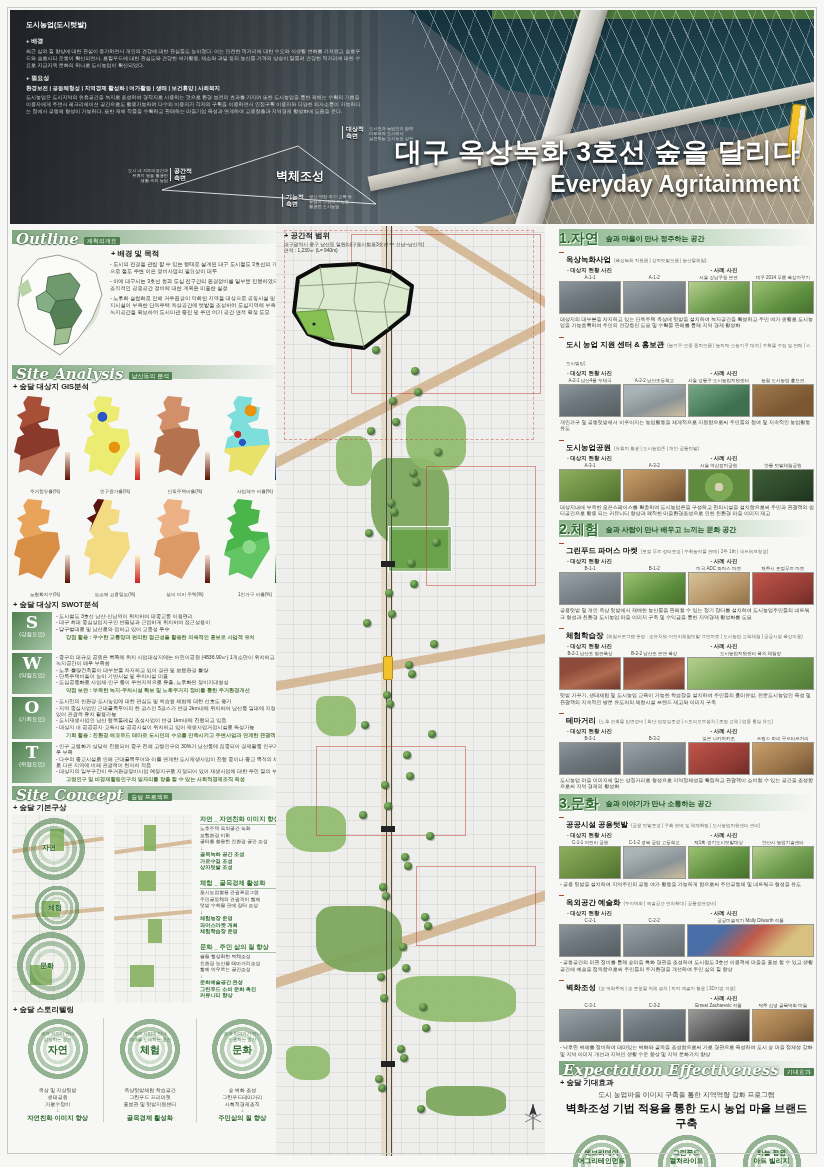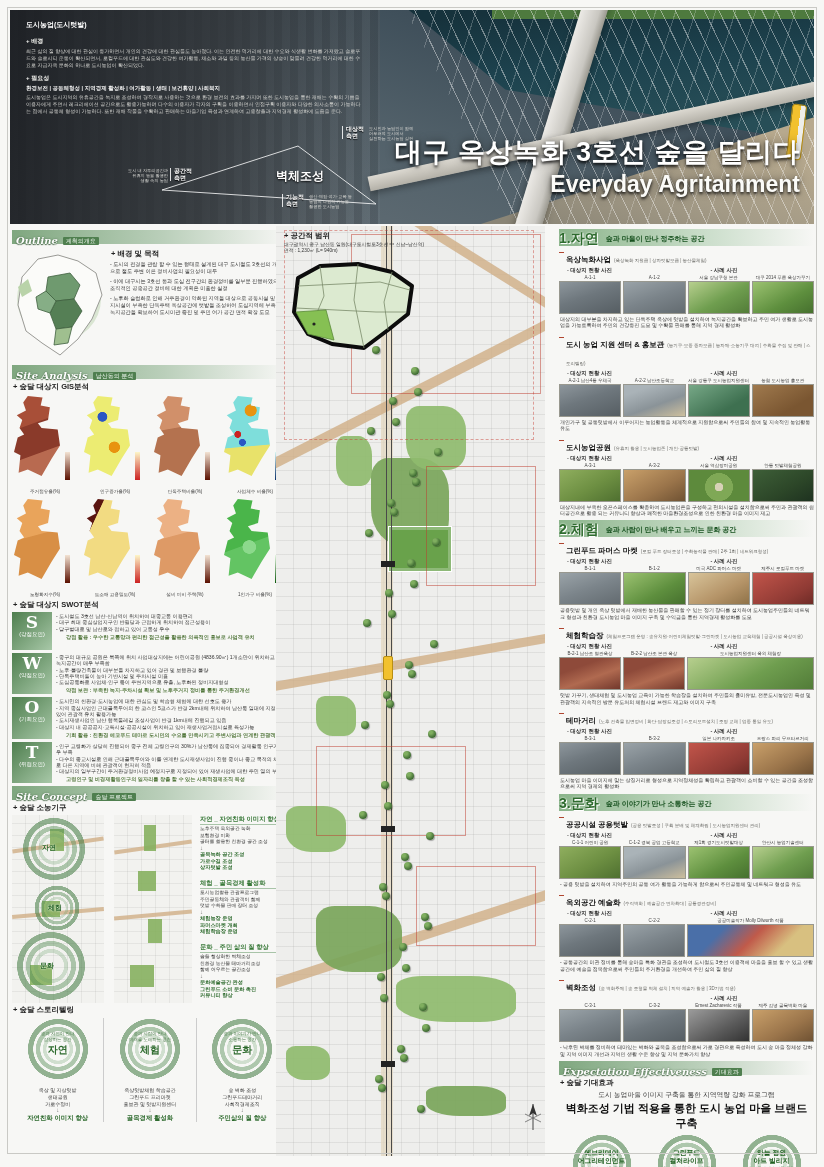--- a/index.html
+++ b/index.html
@@ -50,21 +50,21 @@
   .title-blk { position:absolute; right:14px; top:124px; text-align:right; z-index:4; }
   .t-ko { font-size:27px; font-weight:bold; color:#fff; letter-spacing:.5px;
           text-shadow:0 2px 3px rgba(0,0,0,.8),0 0 8px rgba(0,0,0,.5); }
   .t-en { font-size:23px; font-weight:bold; color:#fbfbf8; margin-top:1px;
           text-shadow:0 2px 3px rgba(0,0,0,.8),0 0 8px rgba(0,0,0,.5); }
 
   
   .col-left { position:absolute; left:12px; top:228px; width:276px; }
   .sec-bar { position:relative; height:14px; margin:2px 0 3px 0;
           background:linear-gradient(90deg,#7fa77f,#bacfba 55%,rgba(247,247,245,0)); }
-  .sec-bar .en { font-family:"DejaVu Serif", serif; font-style:italic; font-weight:bold; font-size:10px; color:#fff;
+  .sec-bar .en { font-family:"DejaVu Serif", serif; font-style:italic; font-weight:bold; font-size:15px; color:#fff;
           padding-left:4px; text-shadow:0 1px 1px #4a6a4a,0 0 2px #4a6a4a; }
   .sec-bar .ko { font-size:6px; color:#eef6ee; background:#4f7f4f; padding:1px 3px; margin-left:5px; border-radius:1px; position:relative; top:-1px; }
   .pt { font-size:7.5px; font-weight:bold; color:#222; margin:2px 0 2px 1px; }
 
   .outline-body { position:relative; height:116px; }
   .daegu { position:absolute; left:0; top:0; }
   .goal { position:absolute; left:98px; top:0; width:176px; }
   .gi { font-size:5.2px; line-height:6.6px; color:#333; margin-bottom:4px; }
 
   .gis-row { display:flex; gap:4px; height:100px; margin-bottom:3px; }
@@ -369,21 +369,21 @@
         <div class="swi">- 인구 고령화가 상당히 진행되어 중구 전체 고령인구의 30%가 남산동에 집중되어 경제활동 인구가 매우 부족</div>
         <div class="swi">- 다수의 종교시설로 인해 근대골목투어와 이를 연계한 도시재생사업이 진행 중이나 종교 목적의 체제로 다른 지역에 비해 관광객이 현저히 적음</div>
         <div class="swi">- 대상지의 일부구간이 주거환경정비사업 예정지구로 지정되어 있어 재생사업에 대한 주민 열의 부족</div>
         <div class="sws">고령인구 및 비경제활동인구의 일자리를 창출 할 수 있는 사회적경제조직 육성</div>
       </div>
     </div>
 
     <div class="sec-bar">
       <span class="en">Site Concept</span><span class="ko">숲달 프로젝트</span>
     </div>
-    <div class="pt">+ 숲달 소농기구</div>
+    <div class="pt">+ 숲달 기본구상</div>
     <div class="concept-area">
       <div class="cstrip cs1">
         <div class="croad" style="left:0;top:28px;width:92px;transform:rotate(-8deg);"></div>
         <div class="croad" style="left:0;top:96px;width:92px;transform:rotate(-5deg);"></div>
         <div class="cgr" style="left:38px;top:14px;width:14px;height:22px;"></div>
         <div class="cgr" style="left:30px;top:86px;width:18px;height:16px;"></div>
         <div class="cgr" style="left:18px;top:150px;width:22px;height:20px;"></div>
         <div class="swirl rings" style="left:10px;top:2px;width:64px;height:64px;"></div>
         <div class="swirl rings" style="left:22px;top:70px;width:46px;height:46px;"></div>
         <div class="swirl rings" style="left:4px;top:116px;width:70px;height:70px;"></div>

